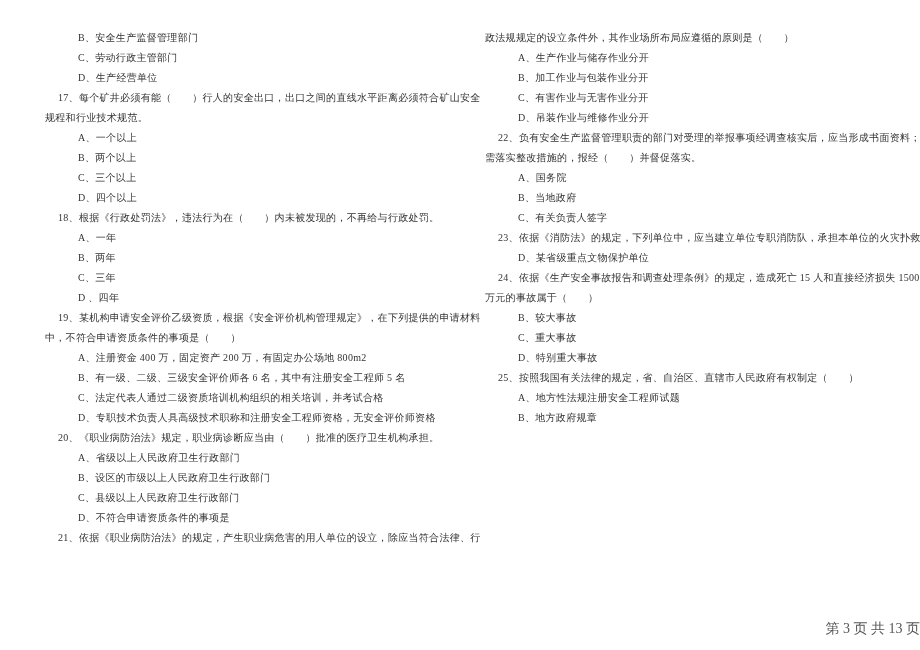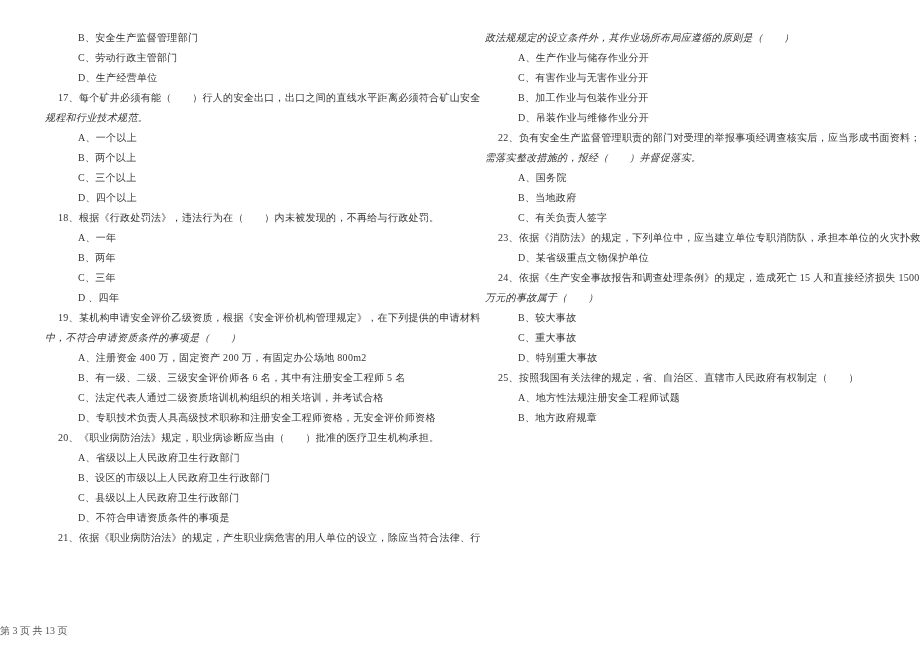--- a/index.html
+++ b/index.html
@@ -39,29 +39,28 @@
       letter-spacing: 0.3px;
     }
     .indent-1 {
       padding-left: 38px;
     }
     .q {
       padding-left: 18px;
     }
     .q-cont {
       padding-left: 5px;
-      font-style: italic;
     }
     .footer {
       position: absolute;
       bottom: 12px;
       left: 0;
       width: 100%;
-      text-align: left;
-      font-size: 10px;
+      text-align: right;
+      font-size: 14px;
       color: #555;
       margin-top: 20px;
     }
   </style>
 </head>
 <body>
 
 <div class="page">
   <div class="column col-left">
     <div class="line indent-1">B、安全生产监督管理部门</div>
@@ -88,22 +87,22 @@
     <div class="line indent-1">A、省级以上人民政府卫生行政部门</div>
     <div class="line indent-1">B、设区的市级以上人民政府卫生行政部门</div>
     <div class="line indent-1">C、县级以上人民政府卫生行政部门</div>
     <div class="line indent-1">D、不符合申请资质条件的事项是</div>
     <div class="line q">21、依据《职业病防治法》的规定，产生职业病危害的用人单位的设立，除应当符合法律、行</div>
   </div>
 
   <div class="column col-right">
     <div class="line q-cont">政法规规定的设立条件外，其作业场所布局应遵循的原则是（　　）</div>
     <div class="line indent-1">A、生产作业与储存作业分开</div>
+    <div class="line indent-1">B、加工作业与包装作业分开</div>
     <div class="line indent-1">C、有害作业与无害作业分开</div>
-    <div class="line indent-1">B、加工作业与包装作业分开</div>
     <div class="line indent-1">D、吊装作业与维修作业分开</div>
     <div class="line q">22、负有安全生产监督管理职责的部门对受理的举报事项经调查核实后，应当形成书面资料；</div>
     <div class="line q-cont">需落实整改措施的，报经（　　）并督促落实。</div>
     <div class="line indent-1">A、国务院</div>
     <div class="line indent-1">B、当地政府</div>
     <div class="line indent-1">C、有关负责人签字</div>
     <div class="line q">23、依据《消防法》的规定，下列单位中，应当建立单位专职消防队，承担本单位的火灾扑救</div>
     <div class="line indent-1">D、某省级重点文物保护单位</div>
     <div class="line q">24、依据《生产安全事故报告和调查处理条例》的规定，造成死亡 15 人和直接经济损失 1500</div>
     <div class="line q-cont">万元的事故属于（　　）</div>

